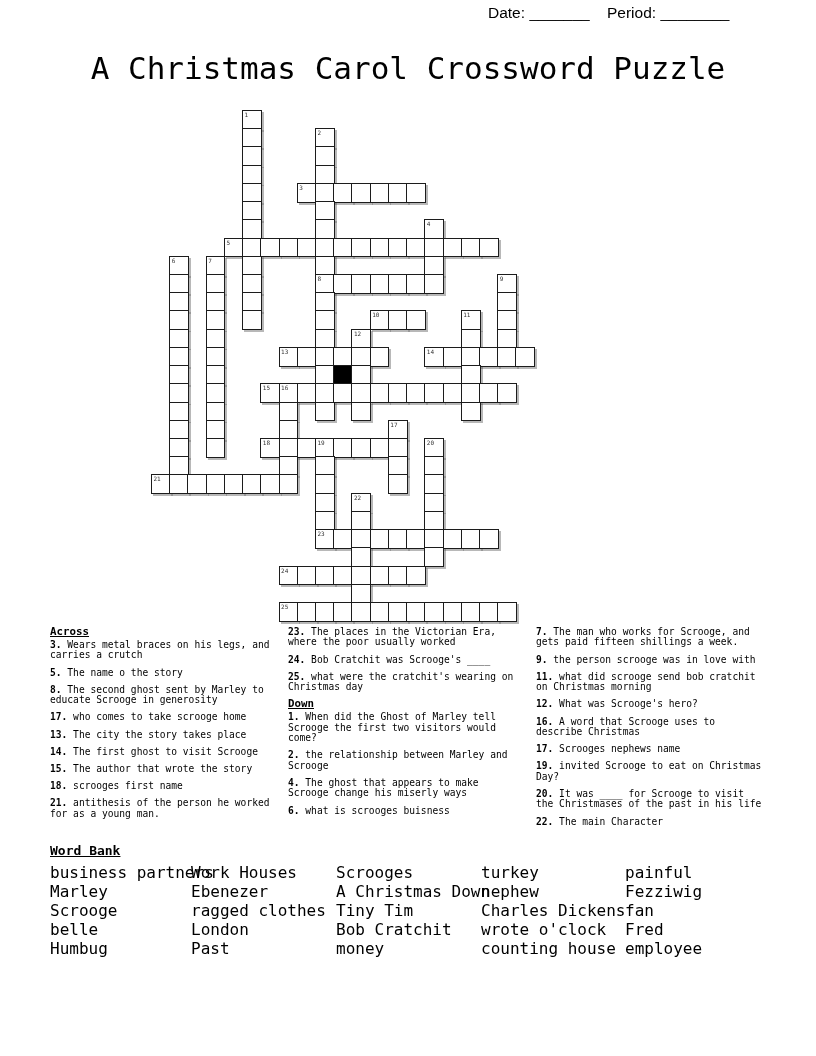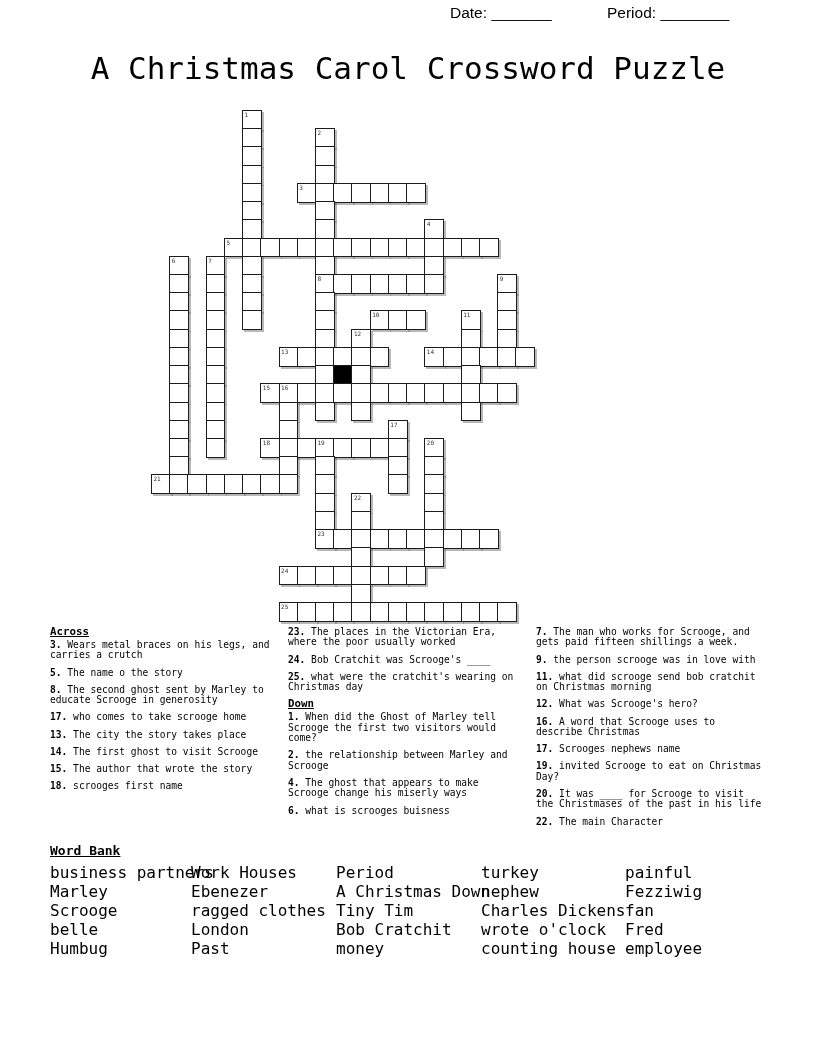--- a/index.html
+++ b/index.html
@@ -31,21 +31,21 @@
   .wb-heading{position:absolute;left:50px;top:843px;font-size:13px;font-weight:bold;
               text-decoration:underline;}
   .wb-col{position:absolute;top:863px;font-size:16px;line-height:19px;white-space:nowrap;}
   .wb-item{height:19px;}
 </style>
 </head>
 <body>
 
 <div class="page">
 
-  <span class="hdr-field" style="left:450px"><span>Date:</span> <span>_______</span></span>
+  <span class="hdr-field" style="left:488px"><span>Date:</span> <span>_______</span></span>
   <span class="hdr-field" style="left:607px"><span>Period:</span> <span>________</span></span>
 
   <h1 class="title">A Christmas Carol Crossword Puzzle</h1>
 
   <div class="grid" id="grid">
       <div class="cell" style="left: 91.1px; top: 0px;">
         <span class="num">1</span>
       </div>
       <div class="cell" style="left: 91.1px; top: 18.22px;"></div>
       <div class="cell" style="left: 163.98px; top: 18.22px;">
@@ -284,20 +284,21 @@
       <div class="clue-col" style="left: 50px; width: 234px;">
         <div class="clue-heading">Across</div>
         <div class="clue"><b>3.</b> Wears metal braces on his legs, and carries a crutch</div>
         <div class="clue"><b>5.</b> The name o the story</div>
         <div class="clue"><b>8.</b> The second ghost sent by Marley to educate Scrooge in generosity</div>
         <div class="clue"><b>17.</b> who comes to take scrooge home</div>
         <div class="clue"><b>13.</b> The city the story takes place</div>
         <div class="clue"><b>14.</b> The first ghost to visit Scrooge</div>
         <div class="clue"><b>15.</b> The author that wrote the story</div>
         <div class="clue"><b>18.</b> scrooges first name</div>
+        <div class="clue"><b>21.</b> antithesis of the person he worked for as a young man.</div>
       </div>
       <div class="clue-col" style="left: 288px; width: 232px;">
         <div class="clue"><b>23.</b> The places in the Victorian Era, where the poor usually worked</div>
         <div class="clue"><b>24.</b> Bob Cratchit was Scrooge's ____</div>
         <div class="clue"><b>25.</b> what were the cratchit's wearing on Christmas day</div>
         <div class="clue-heading">Down</div>
         <div class="clue"><b>1.</b> When did the Ghost of Marley tell Scrooge the first two visitors would come?</div>
         <div class="clue"><b>2.</b> the relationship between Marley and Scrooge</div>
         <div class="clue"><b>4.</b> The ghost that appears to make Scrooge change his miserly ways</div>
         <div class="clue"><b>6.</b> what is scrooges buisness</div>
@@ -325,21 +326,21 @@
         <div class="wb-item">Humbug</div>
       </div>
       <div class="wb-col" style="left: 191px;">
         <div class="wb-item">Work Houses</div>
         <div class="wb-item">Ebenezer</div>
         <div class="wb-item">ragged clothes</div>
         <div class="wb-item">London</div>
         <div class="wb-item">Past</div>
       </div>
       <div class="wb-col" style="left: 336px;">
-        <div class="wb-item">Period</div>
+        <div class="wb-item">Scrooges</div>
         <div class="wb-item">A Christmas Down</div>
         <div class="wb-item">Tiny Tim</div>
         <div class="wb-item">Bob Cratchit</div>
         <div class="wb-item">money</div>
       </div>
       <div class="wb-col" style="left: 481px;">
         <div class="wb-item">turkey</div>
         <div class="wb-item">nephew</div>
         <div class="wb-item">Charles Dickens</div>
         <div class="wb-item">wrote o'clock</div>

